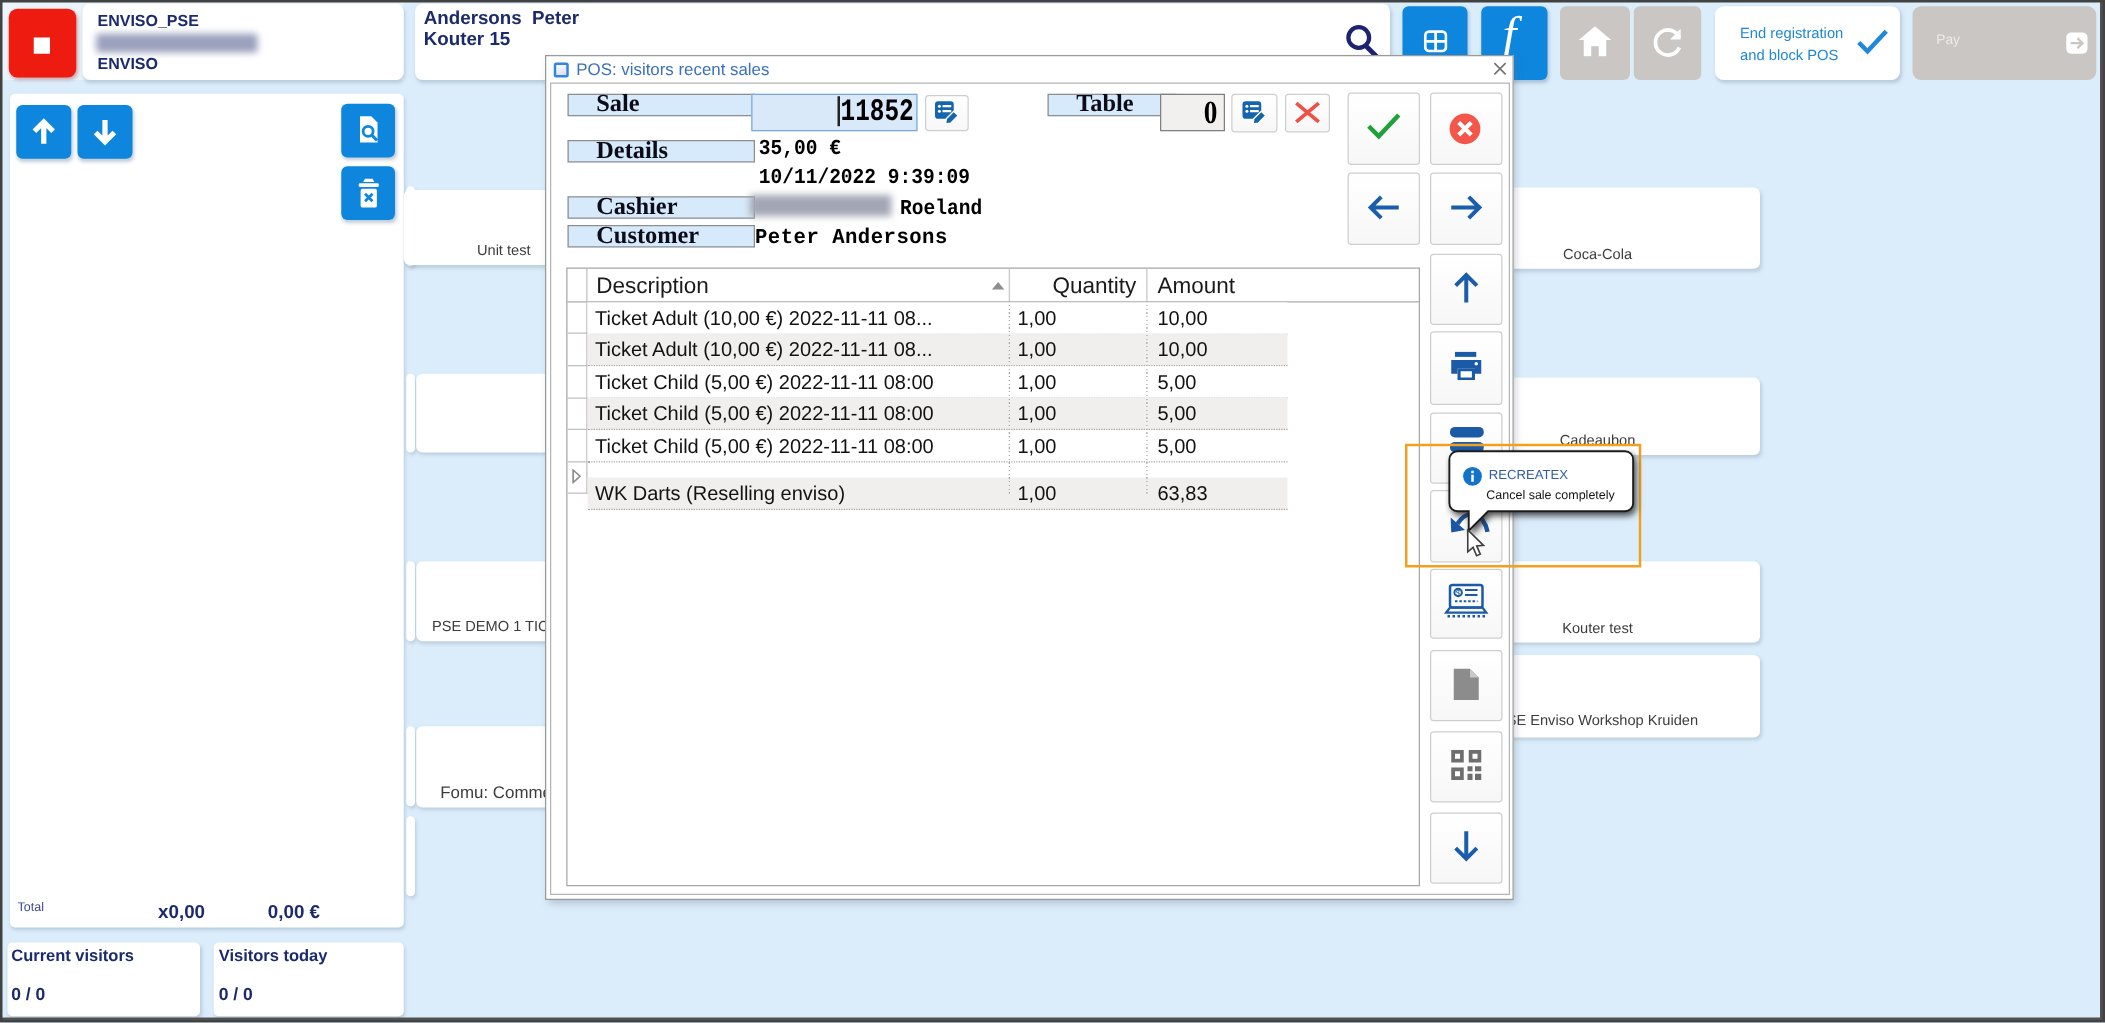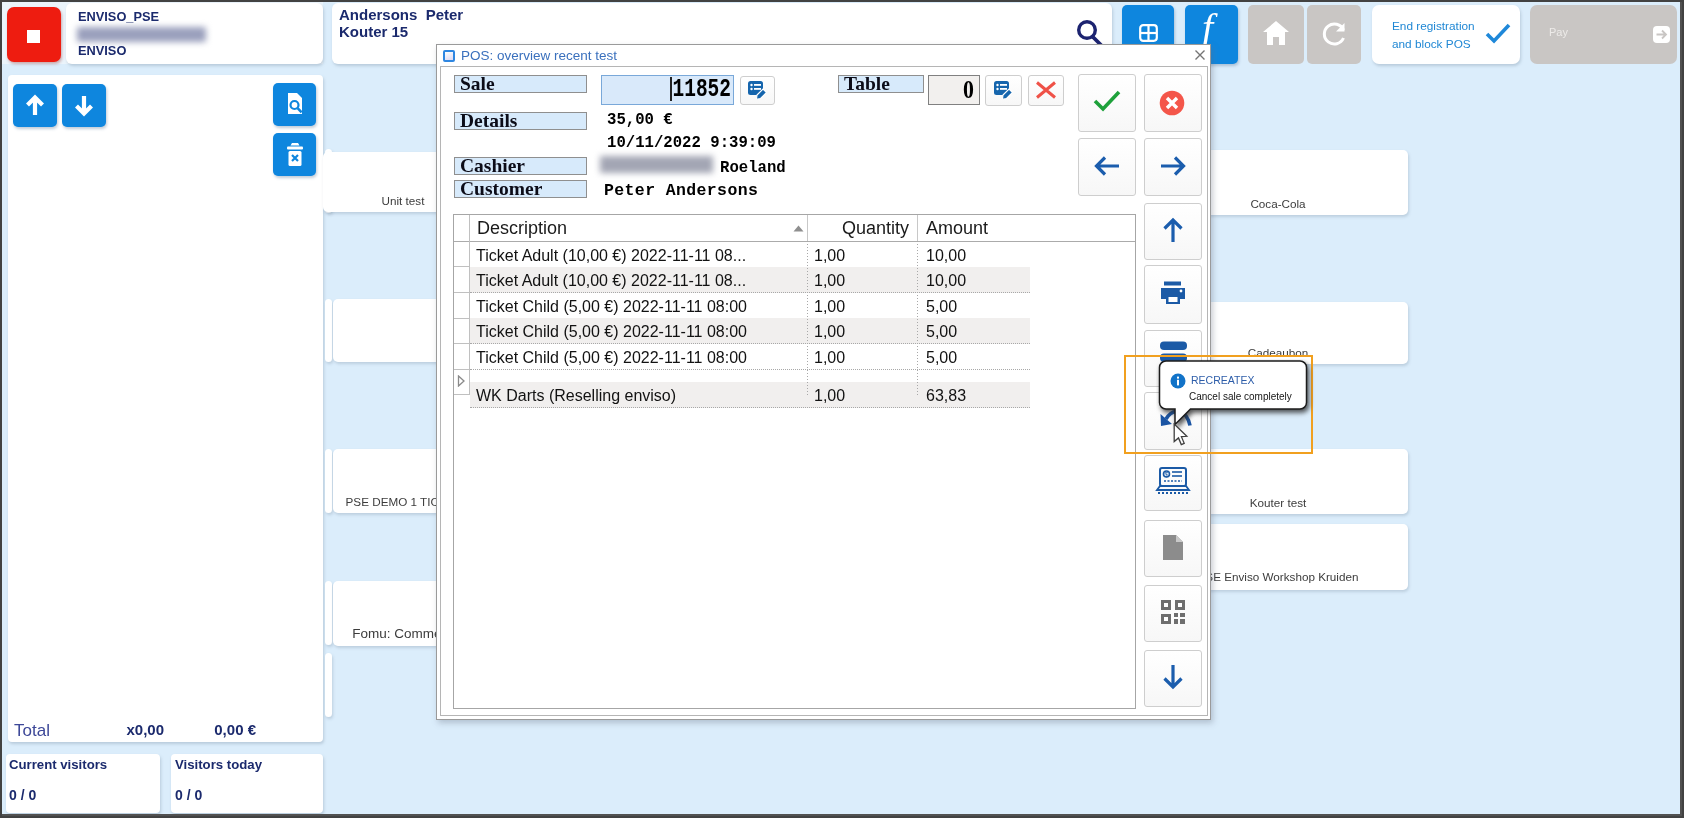--- a/index.html
+++ b/index.html
@@ -4,21 +4,21 @@
 html,body{margin:0;padding:0}
 body{width:1684px;height:818px;position:relative;background:#dbedfb;font-family:"Liberation Sans",sans-serif;overflow:hidden;-webkit-font-smoothing:antialiased}
 .abs{position:absolute}
 .card{position:absolute;background:#fff;border-radius:6px;box-shadow:1px 2px 3px rgba(120,140,160,.35)}
 .tile{position:absolute;background:#fff;border-radius:5px;box-shadow:1px 2px 3px rgba(120,140,160,.30);overflow:hidden}
 .tile span{position:absolute;bottom:5px;left:0;right:0;text-align:center;font-size:11.7px;color:#3c3c3c;white-space:nowrap}
 .bluebtn{position:absolute;background:#0e86de;border-radius:5px;box-shadow:1px 2px 3px rgba(100,130,160,.4)}
 .graybtn{position:absolute;background:#c9c6c4;border-radius:5px}
 .navy{color:#1b2a6d;font-weight:bold}
 .dlgbtn{position:absolute;width:56px;height:55px;background:linear-gradient(#ffffff,#f7f7f7);border:1px solid #cecece;border-radius:3px}
-.lbl{position:absolute;height:16px;background:#d7eafb;border:1px solid #8f8f8f;font-family:"Liberation Serif",serif;font-weight:bold;font-size:19.5px;line-height:16.5px;color:#0c0c18;padding-left:5px;width:126px}
+.lbl{position:absolute;height:16px;background:#d7eafb;border:1px solid #8f8f8f;font-family:"Liberation Serif",serif;font-weight:bold;font-size:19.5px;line-height:16.5px;color:#0c0c18;padding-left:22px;width:126px}
 .mono{font-family:"Liberation Mono",monospace;font-weight:bold;color:#000}
 .hdr{font-size:18px;color:#1a1a1a}
 .row{position:absolute;left:470px;width:560px;height:25px;font-size:16px;color:#121212;border-bottom:1px dotted #a8a8a8}
 .rowtext{position:absolute;left:6px;top:5px;white-space:nowrap}
 .qty{position:absolute;left:344px;top:5px}
 .amt{position:absolute;left:456px;top:5px}
 .selline{position:absolute;left:454px;width:16px;height:1px;background:#c0c0c0}
 </style></head>
 <body>
 
@@ -83,21 +83,21 @@
     <circle cx="11.5" cy="14" r="4" fill="#fff" stroke="#0e86de" stroke-width="2.2"></circle>
     <line x1="14.6" y1="17.2" x2="18.6" y2="21.4" stroke="#0e86de" stroke-width="2.6"></line>
   </svg>
 <div class="bluebtn" style="left:273px;top:133px;width:43px;height:43px"></div>
 <svg class="abs" style="left:283px;top:141px" width="24" height="27" viewBox="0 0 24 27">
     <path d="M9 2 h6 l1.5 2.5 h-9 z" fill="#fff"></path>
     <rect x="4" y="5.5" width="16" height="3" fill="#fff" rx="1"></rect>
     <rect x="5.5" y="10" width="13" height="15" rx="1.5" fill="#fff"></rect>
     <path d="M9 14 L15 20 M15 14 L9 20" stroke="#0e86de" stroke-width="2.2"></path>
   </svg>
-<div class="abs" style="left:14px;top:721px;font-size:17px;color:#3c4798">Total</div>
+<div class="abs" style="left:14px;top:721px;font-size:10px;color:#3c4798">Total</div>
 <div class="abs" style="left:80px;top:721px;width:84px;text-align:right;font-size:15px;font-weight:bold;color:#1b2a6d">x0,00</div>
 <div class="abs" style="left:170px;top:721px;width:86px;text-align:right;font-size:15px;font-weight:bold;color:#1b2a6d">0,00 €</div>
 <div class="card" style="left:6px;top:754px;width:154px;height:59px;border-radius:4px"></div>
 <div class="abs navy" style="left:9px;top:757px;font-size:13.2px">Current visitors</div>
 <div class="abs navy" style="left:9px;top:787px;font-size:14px">0 / 0</div>
 <div class="card" style="left:171px;top:754px;width:152px;height:59px;border-radius:4px"></div>
 <div class="abs navy" style="left:175px;top:757px;font-size:13.2px">Visitors today</div>
 <div class="abs navy" style="left:175px;top:787px;font-size:14px">0 / 0</div>
 
 <div class="tile" style="left:325px;top:149px;width:7px;height:64px"></div>
@@ -123,21 +123,21 @@
   </div>
 <div class="tile" style="left:1148px;top:449px;width:260px;height:65px">
     <span>Kouter test</span>
   </div>
 <div class="tile" style="left:1148px;top:524px;width:260px;height:66px">
     <span style="bottom:7px">PSE Enviso Workshop Kruiden</span>
   </div>
 
 <div class="abs" style="left:436px;top:44px;width:775px;height:676px;background:#fff;border:1px solid #9a9a9a;box-sizing:border-box;box-shadow:2px 3px 6px rgba(100,110,125,.35)"></div>
 <div class="abs" style="left:443px;top:50px;width:8px;height:8px;border:2px solid #2f87e1;border-radius:2px;background:linear-gradient(160deg,#ffffff,#ddd8f0)"></div>
-<div class="abs" style="left:461px;top:48px;font-size:13.5px;color:#3a70bd">POS: overview recent test</div>
+<div class="abs" style="left:461px;top:48px;font-size:13.5px;color:#3a70bd">POS: visitors recent sales</div>
 <svg class="abs" style="left:1194px;top:49px" width="12" height="12" viewBox="0 0 12 12">
     <path d="M1.5 1.5 L10.5 10.5 M10.5 1.5 L1.5 10.5" stroke="#757575" stroke-width="1.4"></path>
   </svg>
 <div class="abs" style="left:440px;top:66px;width:768px;height:650px;border:1px solid #b5b5b5;box-sizing:border-box;background:#fff"></div>
 
 <div class="lbl" style="left:454px;top:75px">Sale</div>
 <div class="abs" style="left:601px;top:75px;width:131px;height:28px;background:#d9e9fa;border:1.5px solid #79a8d9;box-sizing:content-box"></div>
 <div class="abs mono" style="left:601px;top:76px;width:130px;text-align:right;font-size:25px;line-height:27px;transform:scaleX(.78);transform-origin:right">11852</div>
 <div class="abs" style="left:670px;top:77px;width:1.5px;height:24px;background:#222"></div>
 <div class="dlgbtn" style="left:740px;top:76px;width:33px;height:27px"></div>

